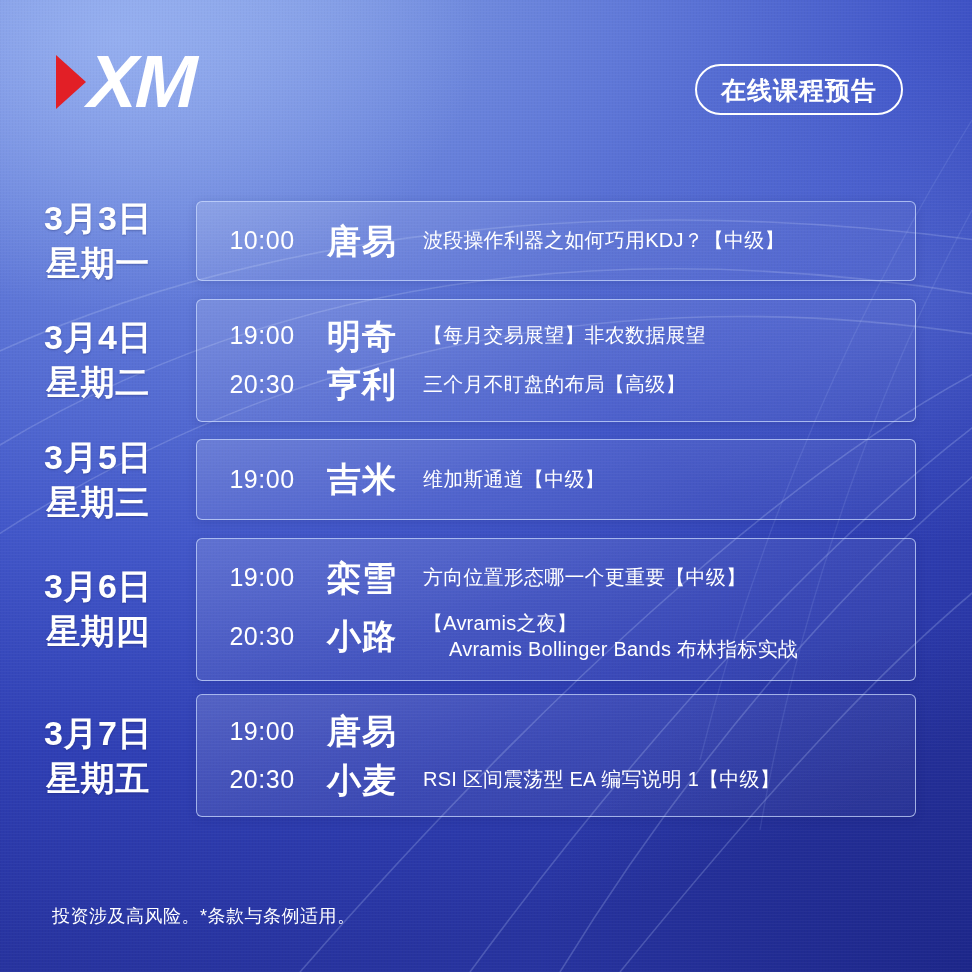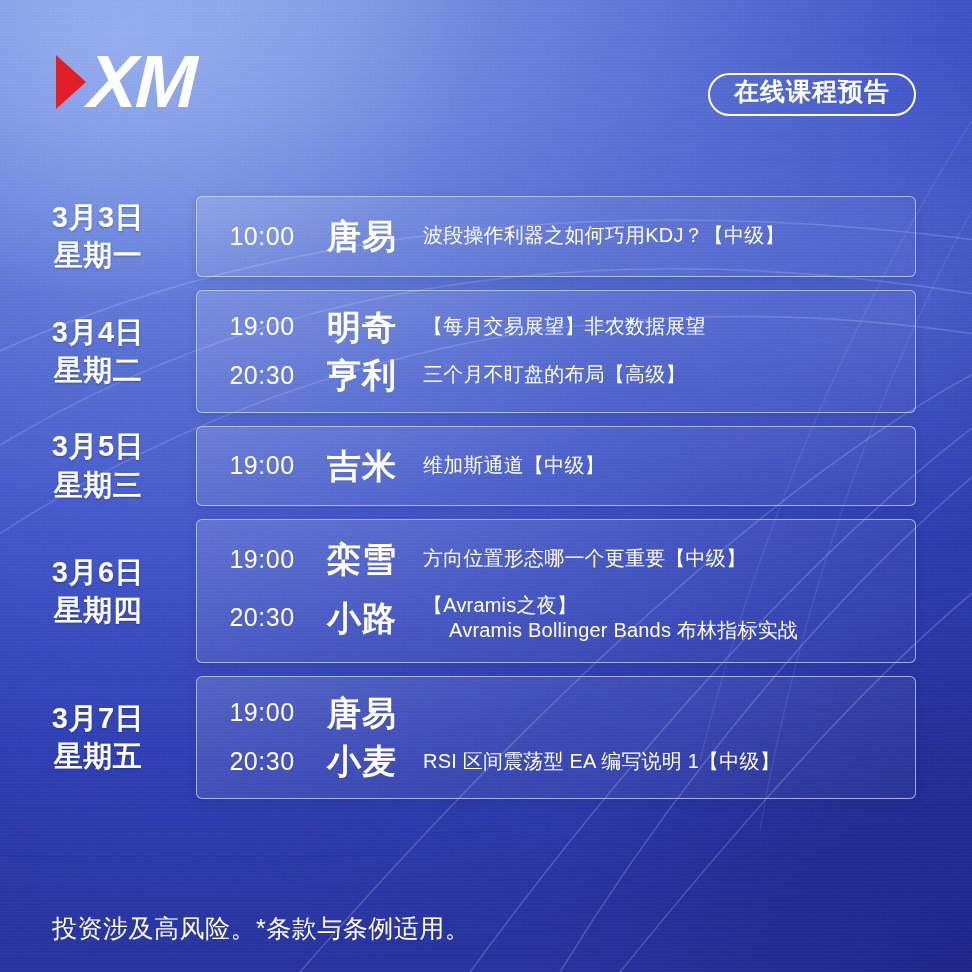--- a/index.html
+++ b/index.html
@@ -72,50 +72,49 @@
     font-weight: 700;
     font-size: 74px;
     line-height: 74px;
     letter-spacing: -2px;
     color: #ffffff;
     font-style: italic;
     transform: skewX(-2deg);
   }
   .badge {
     position: absolute;
-    right: 56px;
+    right: 69px;
     top: 64px;
     border: 2.5px solid #ffffff;
     border-radius: 28px;
-    padding: 4px 24px 10px;
+    padding: 12px 24px 10px;
     font-size: 25px;
     font-weight: 700;
     letter-spacing: 1px;
     line-height: 1;
     white-space: nowrap;
-    margin-top: 9px;
   }
 
   
   .schedule {
     position: absolute;
     left: 0; right: 0;
     top: 196px;
   }
   .day-row {
     position: relative;
     display: flex;
     align-items: center;
     margin-bottom: 13px;
   }
   .date-col {
     flex: 0 0 196px;
     text-align: center;
     font-weight: 700;
-    font-size: 29px;
+    font-size: 34px;
     line-height: 1.32;
     letter-spacing: 0.5px;
     text-shadow: 0 1px 2px rgba(20,30,90,0.35);
   }
   .date-col .dow { display: block; }
 
   .card {
     flex: 0 0 auto;
     width: 720px;
     box-sizing: border-box;
@@ -158,22 +157,22 @@
   .s-title .line2 { display: block; margin-left: 26px; }
 
   
   .card.single { padding: 15px 0; }
   .card.tall .session { padding: 6px 0; }
 
   
   .footer {
     position: absolute;
     left: 52px;
-    bottom: 28px;
-    font-size: 25px;
+    bottom: 44px;
+    font-size: 18px;
     letter-spacing: 0.5px;
     line-height: 1.3;
   }
 </style>
 </head>
 <body>
 
 <div id="poster">
 
   <div class="bg-bloom"></div>

